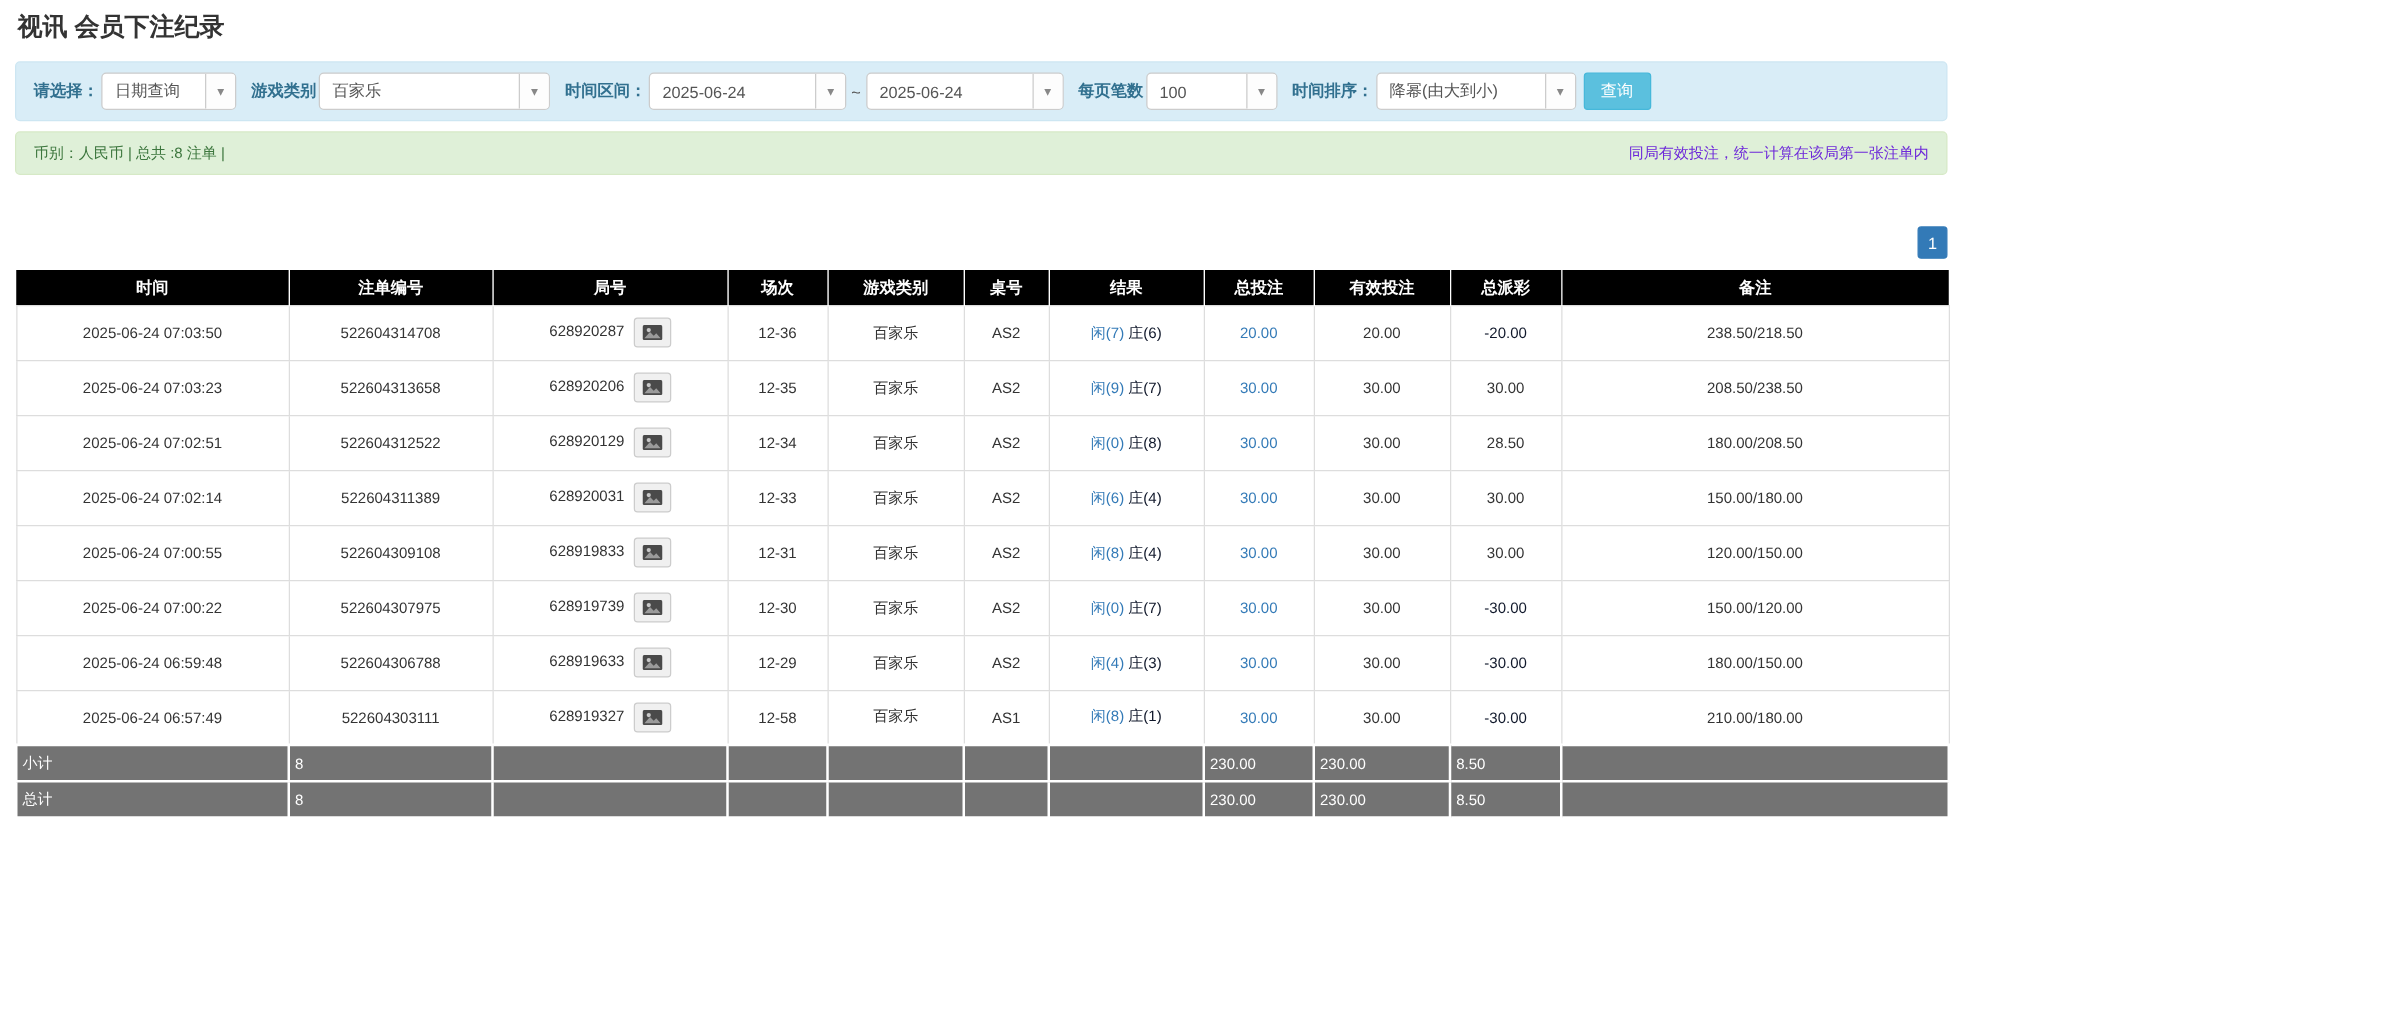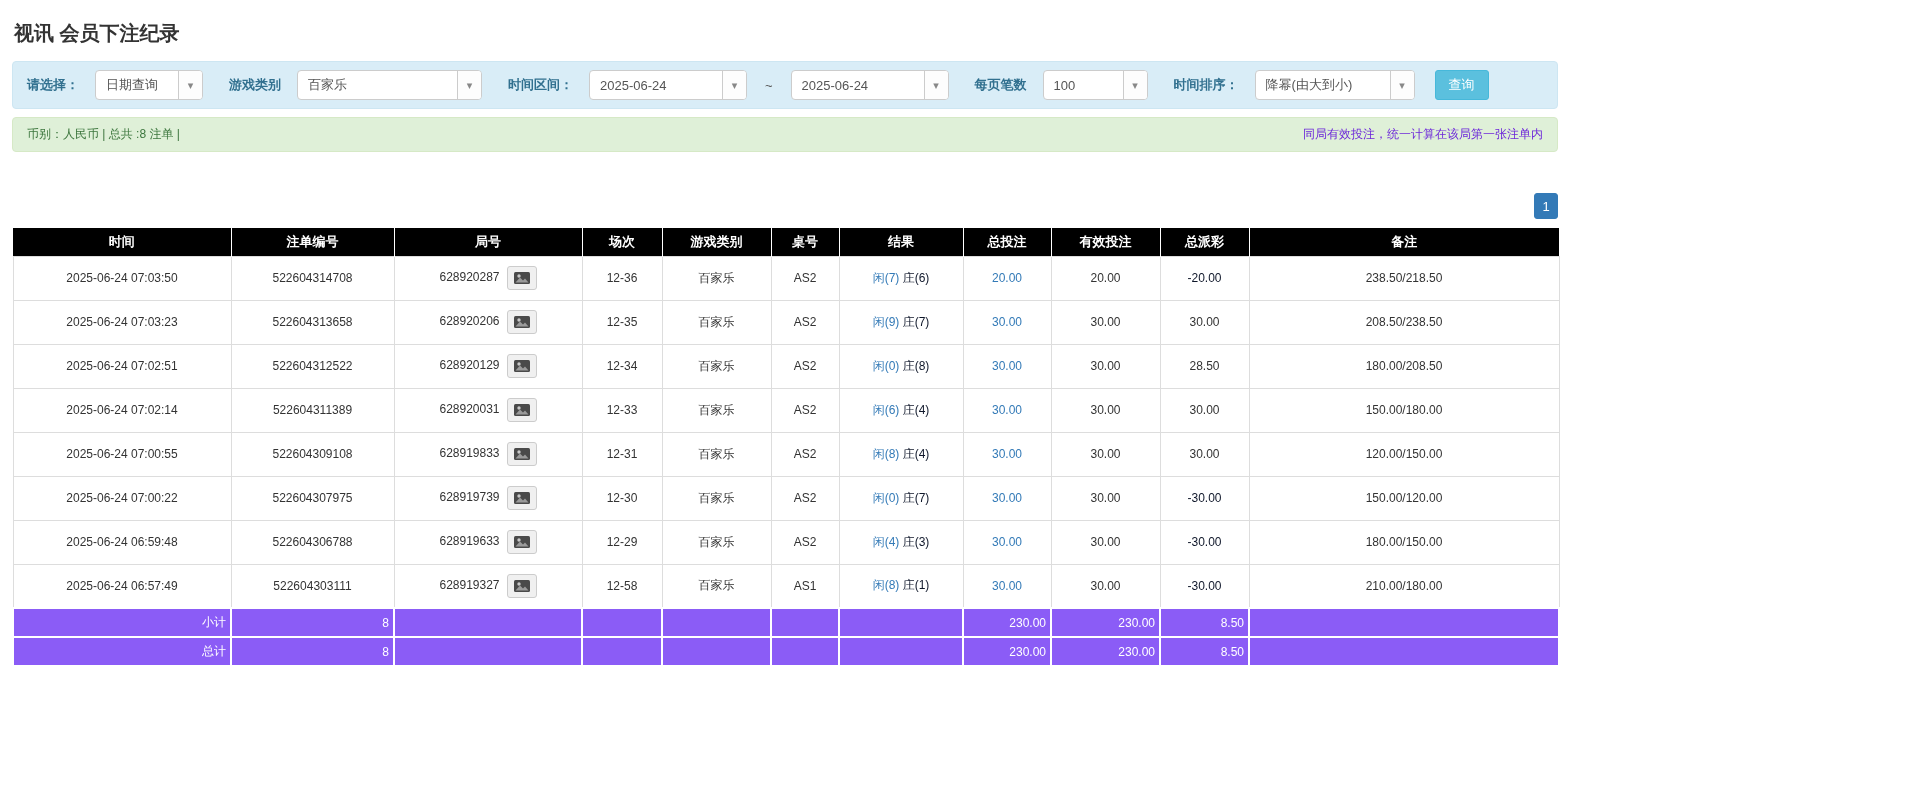--- a/index.html
+++ b/index.html
@@ -2,38 +2,38 @@
 <html><head>
 <meta charset="utf-8">
 <style>
   * { box-sizing: border-box; }
   html, body { margin: 0; padding: 0; background: #fff; }
   body {
     font-family: "Liberation Sans", "DejaVu Sans", sans-serif;
     color: #333;
     min-width: 1918px;
   }
-  .page { width: 1546px; margin-left: 12px; padding-top: 18px; }
+  .page { width: 1546px; margin-left: 12px; padding-top: 6px; }
 
   .page-title {
     font-size: 20px;
     font-weight: bold;
     color: #333;
     margin: 2px 0 14px 2px;
   }
 
   
   .filter-bar {
     background: #d9edf7;
     border: 1px solid #cde6f2;
     border-radius: 4px;
     padding: 9px 14px;
     display: flex;
     align-items: center;
-    gap: 16px;
+    gap: 2px;
     height: 48px;
   }
   .flabel {
     color: #31708f;
     font-weight: bold;
     font-size: 13px;
     white-space: nowrap;
     margin-left: 10px;
   }
   .flabel:first-child { margin-left: 0; }
@@ -166,23 +166,23 @@
     background: #f0f0f0;
     border: 1px solid #ccc;
     border-radius: 3px;
     vertical-align: middle;
     margin-left: 7px;
     cursor: pointer;
     padding: 0;
   }
 
   tfoot td {
-    background: #8b5cf6;
+    background: #737373;
     color: #fff;
-    text-align: right;
+    text-align: left;
     height: 29px;
     border: 2px solid #ffffff;
     font-size: 12px;
     padding: 2px 4px;
   }
 </style>
 </head>
 <body>
 
 <div class="page">

